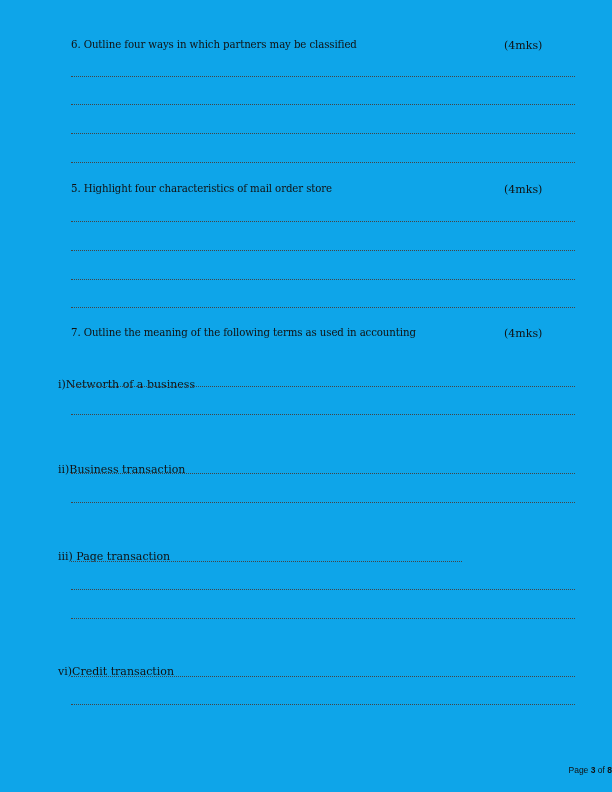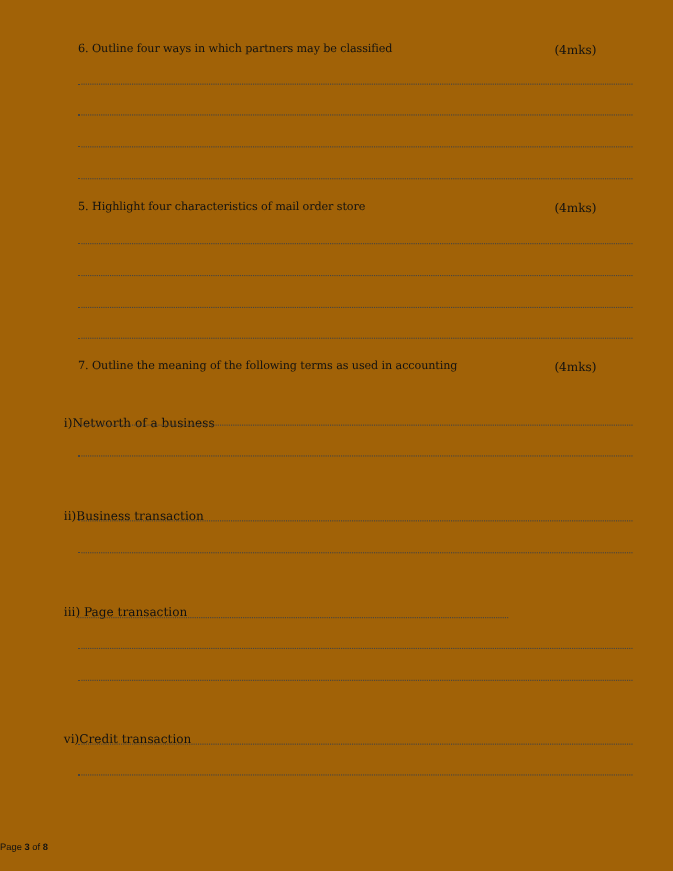--- a/index.html
+++ b/index.html
@@ -1,23 +1,23 @@
 <!DOCTYPE html>
 <html><head>
 <meta charset="utf-8">
 <style>
   html, body { margin: 0; padding: 0; background: #ffffff; }
   body { width: 612px; height: 792px; position: relative; overflow: hidden; font-family: "DejaVu Serif", "Liberation Serif", serif; color: #111; }
-  .page { position: absolute; left: 0; top: 0; width: 612px; height: 792px; background: #a16207; }
+  .page { position: absolute; left: 0; top: 0; width: 612px; height: 792px; background: #0ea5e9; }
   .q { position: absolute; left: 71px; font-size: 10.2px; letter-spacing: -0.1px; white-space: nowrap; }
   .marks { position: absolute; left: 504px; font-size: 11px; white-space: nowrap; }
   .sub { position: absolute; left: 58px; font-size: 11px; white-space: nowrap; margin-top: 28px; }
   .dots { position: absolute; left: 71px; width: 504px; height: 0; border-top: 1px dotted #444; }
   .dots.short { width: 391px; }
-  .footer { position: absolute; left: 0; width: 612px; top: 765px; text-align: left; font-family: "Liberation Sans", "DejaVu Sans", sans-serif; font-size: 8.5px; color: #111; }
+  .footer { position: absolute; left: 0; width: 612px; top: 765px; text-align: right; font-family: "Liberation Sans", "DejaVu Sans", sans-serif; font-size: 8.5px; color: #111; }
   .footer b { font-weight: bold; }
 </style>
 </head>
 <body>
 
 <div class="page">
 
   <div class="q" style="top:39px;">6. Outline four ways in which partners may be classified</div>
   <div class="marks" style="top:39px;">(4mks)</div>
   <div class="dots" style="top:76px;"></div>

